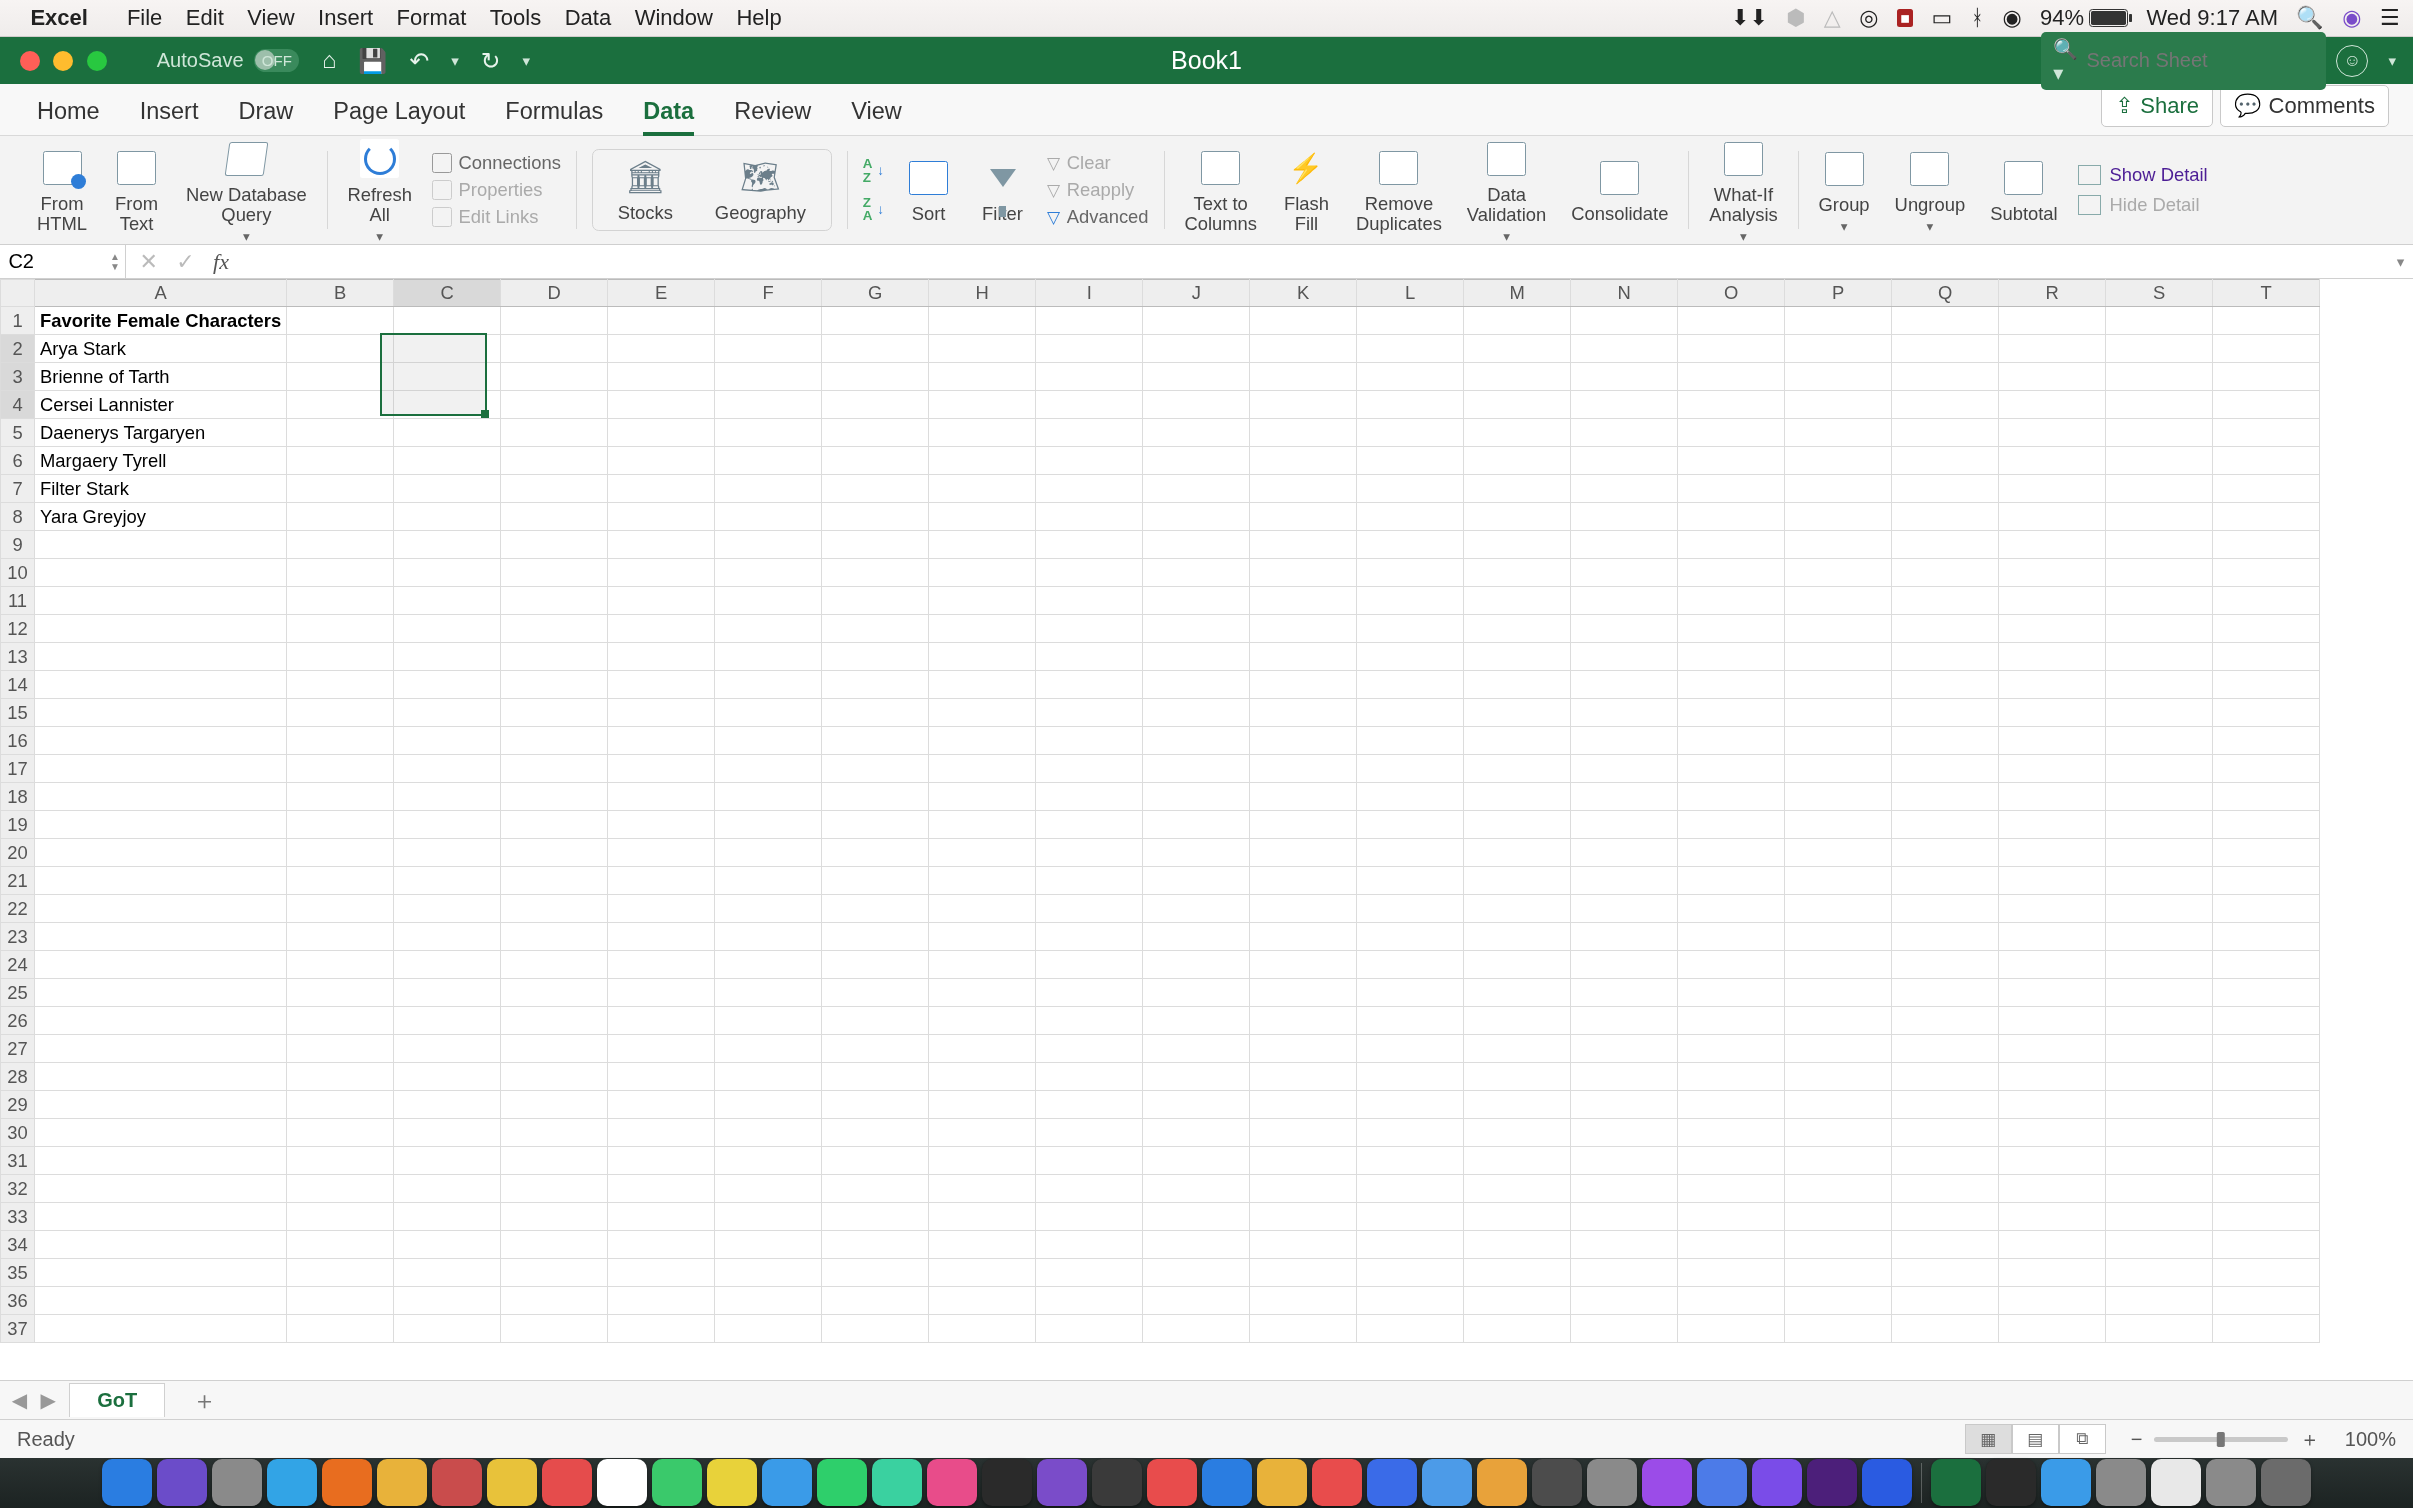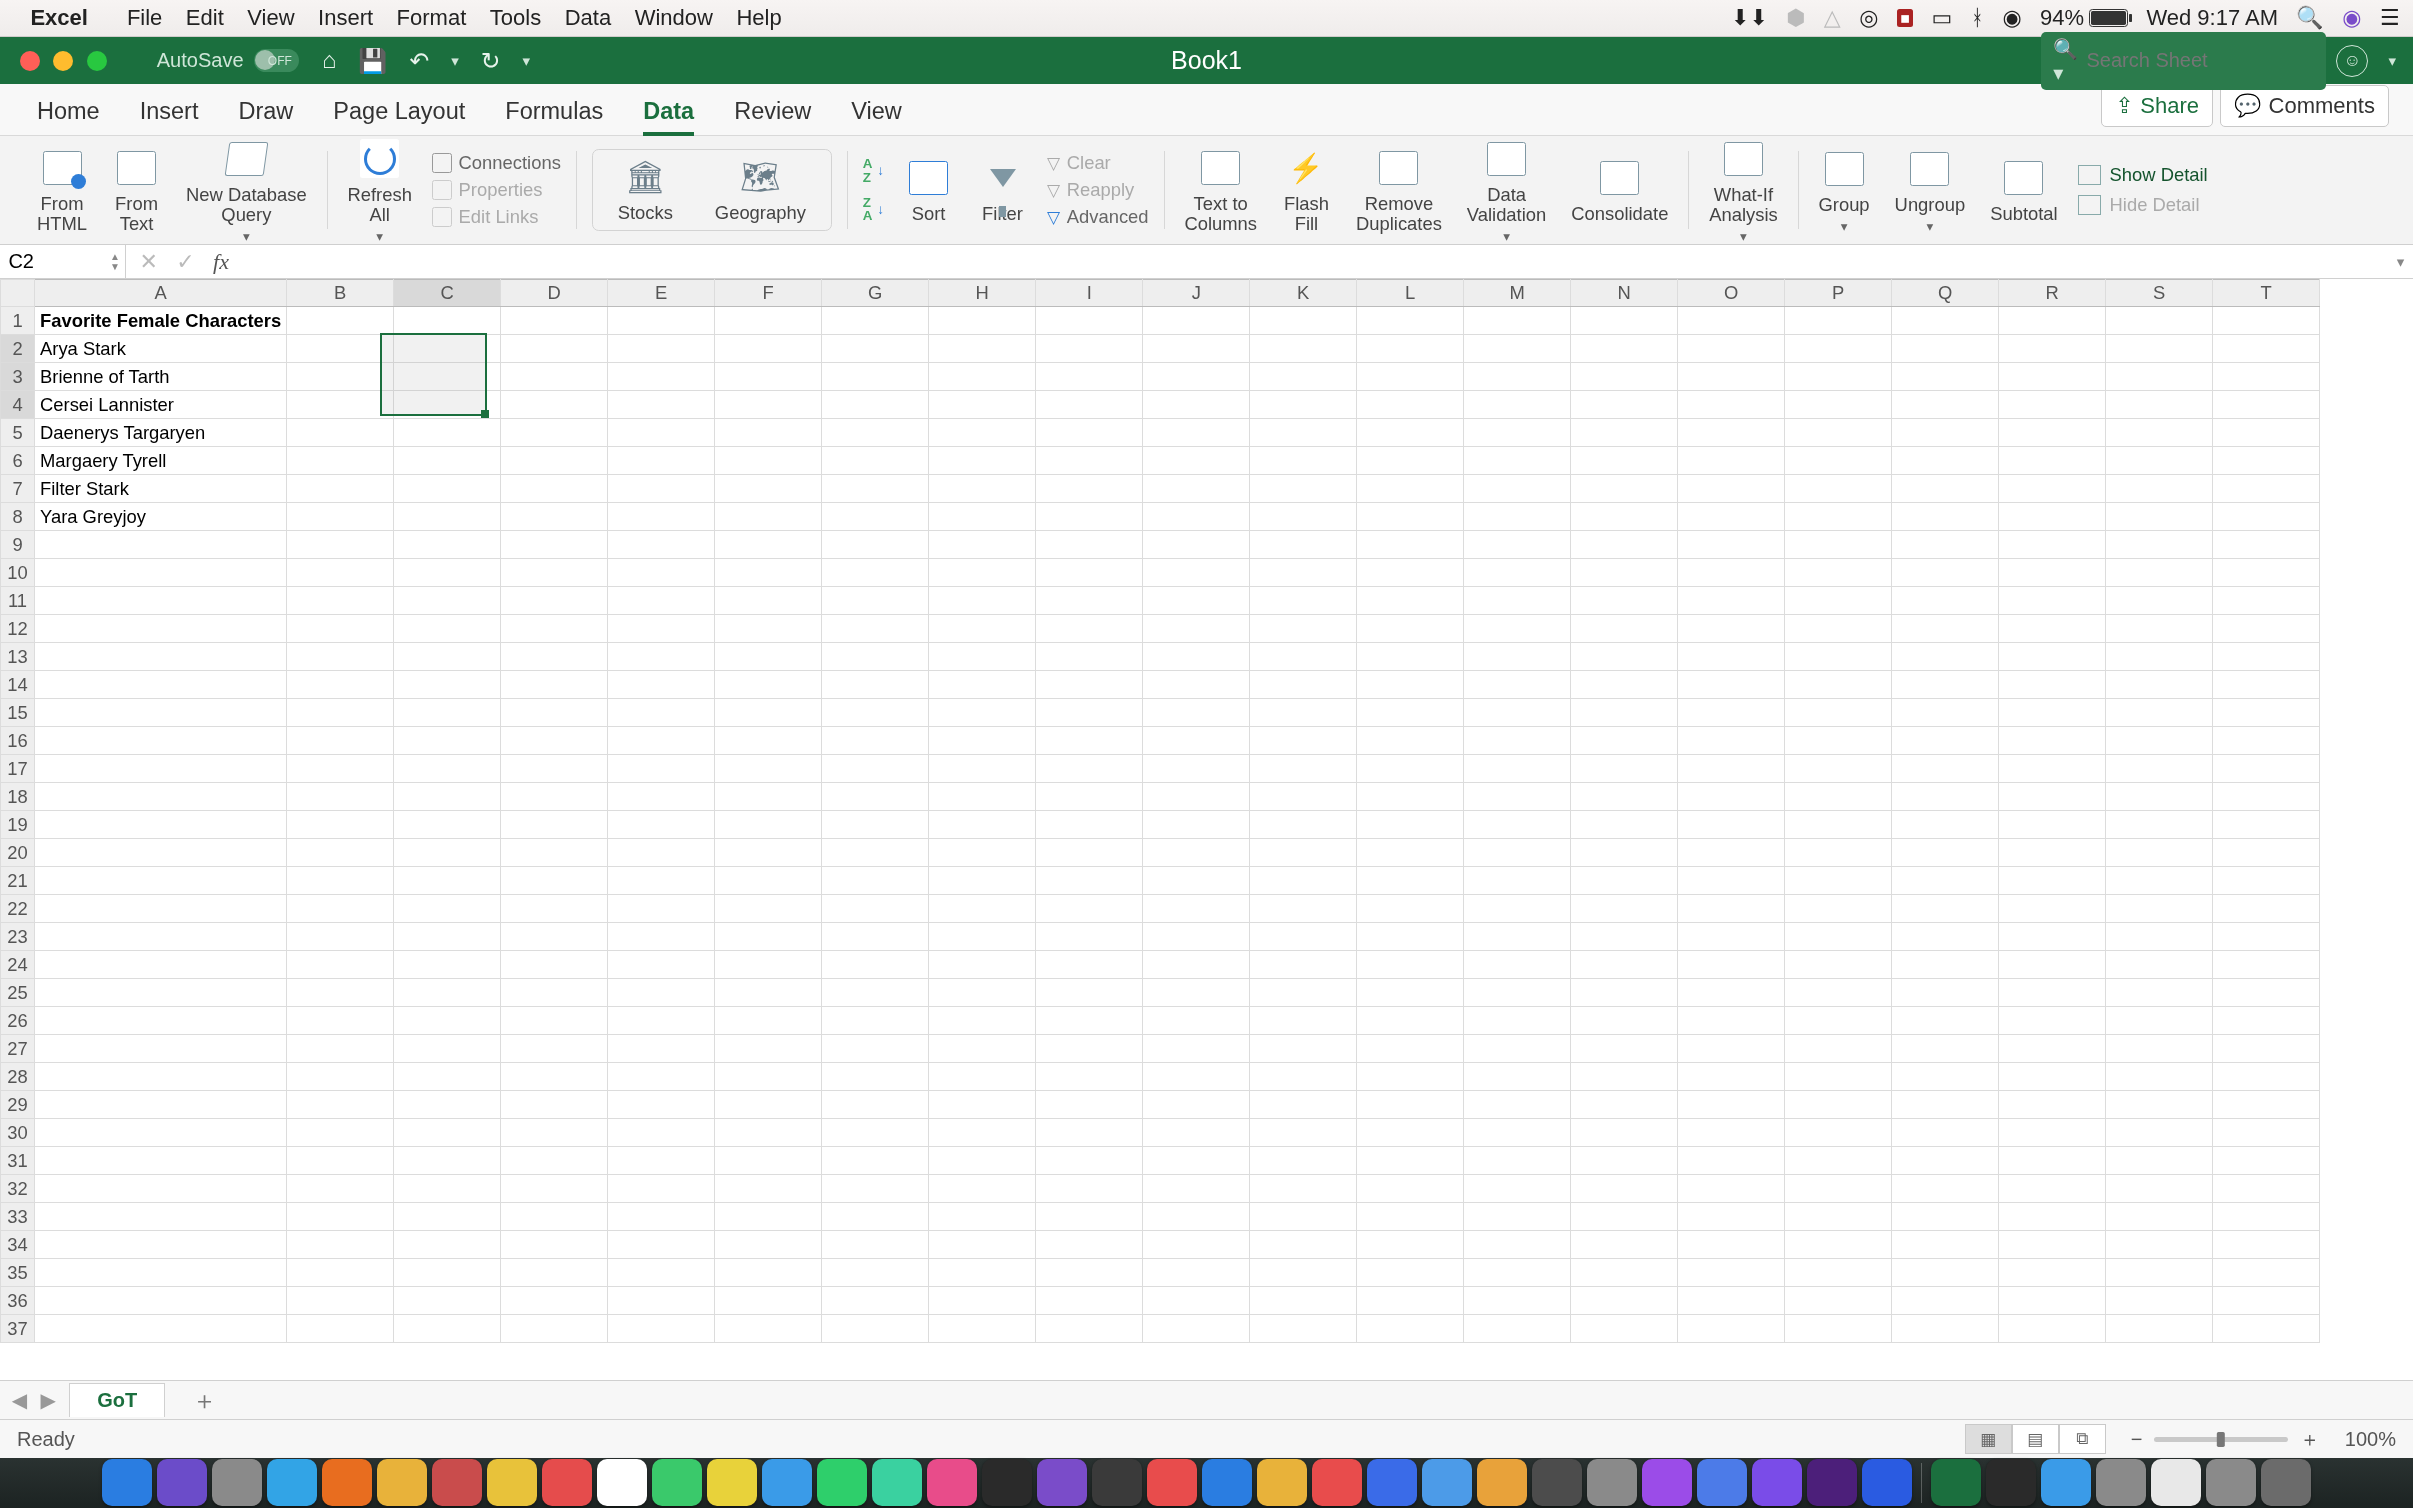--- a/index.html
+++ b/index.html
@@ -20,21 +20,21 @@
 .mac-menubar .clock { font-size:22px; }
 
 
 .titlebar { height: 47px; background:#1b6f3e; display:flex; align-items:center; color:#fff; position:relative; }
 .titlebar .traffic { display:flex; gap:13.4px; padding-left:20px; }
 .titlebar .dot { width:20px; height:20px; border-radius:50%; }
 .titlebar .dot.r { background:#ff5f57; } .titlebar .dot.y { background:#febc2e; } .titlebar .dot.g { background:#28c840; }
 .titlebar .autosave { margin-left:50px; color:#cfe6d8; font-size:20px; display:flex; align-items:center; gap:10px; }
 .titlebar .autosave .pill { width:45px; height:23.5px; border-radius:11.7px; background:#3a8a5c; position:relative; display:flex; align-items:center; justify-content:center; font-size:11.7px; color:#cfe6d8; }
 .titlebar .autosave .pill .knob { position:absolute; left:1.7px; top:1.7px; width:20px; height:20px; border-radius:50%; background:#9dbfab; }
-.titlebar .autosave .pill .txt { position:absolute; right:6.7px; font-size:12px; }
+.titlebar .autosave .pill .txt { position:absolute; right:6.7px; font-size:15px; }
 .titlebar .qat { margin-left:23.5px; display:flex; gap:22px; color:#e8f3ec; font-size:23.5px; align-items:center; }
 .titlebar .doc-title { position:absolute; left:50%; transform:translateX(-50%); font-size:25px; font-weight:500; color:#fff; }
 .titlebar .search { margin-left:auto; margin-right:10px; display:flex; align-items:center; gap:8.4px; background:#2b7b4c; border-radius:5px; padding:5px 11.7px; color:#cfe6d8; font-size:20px; width:285px; }
 .titlebar .search input { background:transparent; border:none; outline:none; color:#cfe6d8; font-size:20px; flex:1; }
 .titlebar .smiley { margin-right:15px; width:32px; height:32px; border:1.7px solid #cfe6d8; border-radius:50%; display:flex; align-items:center; justify-content:center; color:#cfe6d8; font-size:17px; }
 .titlebar .smiley-wrap { display:flex; align-items:center; gap:5px; margin-right:17px; color:#cfe6d8; }
 
 
 .ribbon-tabs { height: 52px; background:#f8f8f8; border-bottom:0.8px solid #d9d9d9; display:flex; align-items:flex-end; padding:0 17px; }
 .ribbon-tabs .tab { font-size:23.5px; color:#333; padding:10px 20px; cursor:pointer; }
@@ -386,21 +386,21 @@
         <span class="lbl">Ungroup</span>
         <span class="chev">▾</span>
       </div>
     <div class="vbtn">
         <span class="glyph">
           <span class="gly"></span>
         </span>
         <span class="lbl">Subtotal</span>
       </div>
     <div class="small-col">
-      <div class="small" style="color:#14532d">
+      <div class="small" style="color:#4c1d95">
           <span class="g"></span>
           <span>Show Detail</span>
         </div>
       <div class="small" style="color:#aaa">
           <span class="g"></span>
           <span>Hide Detail</span>
         </div>
     </div>
   </div>
 </div>

